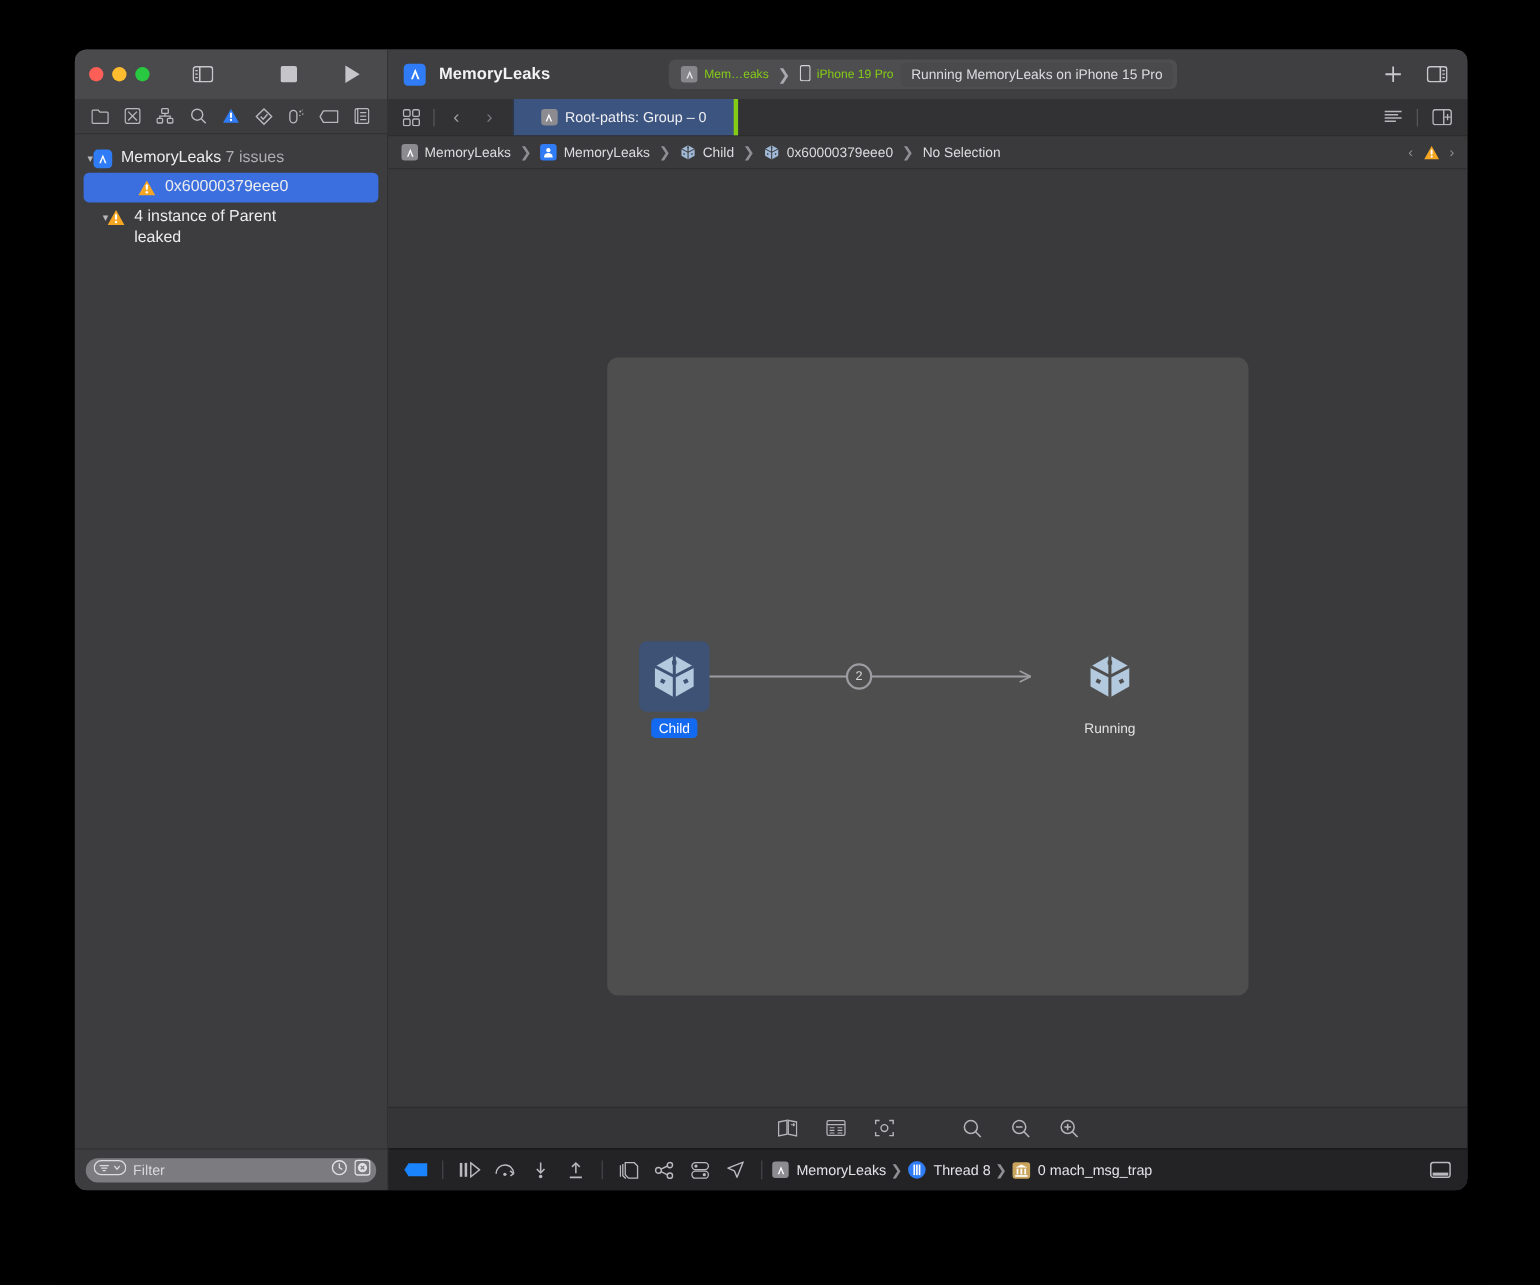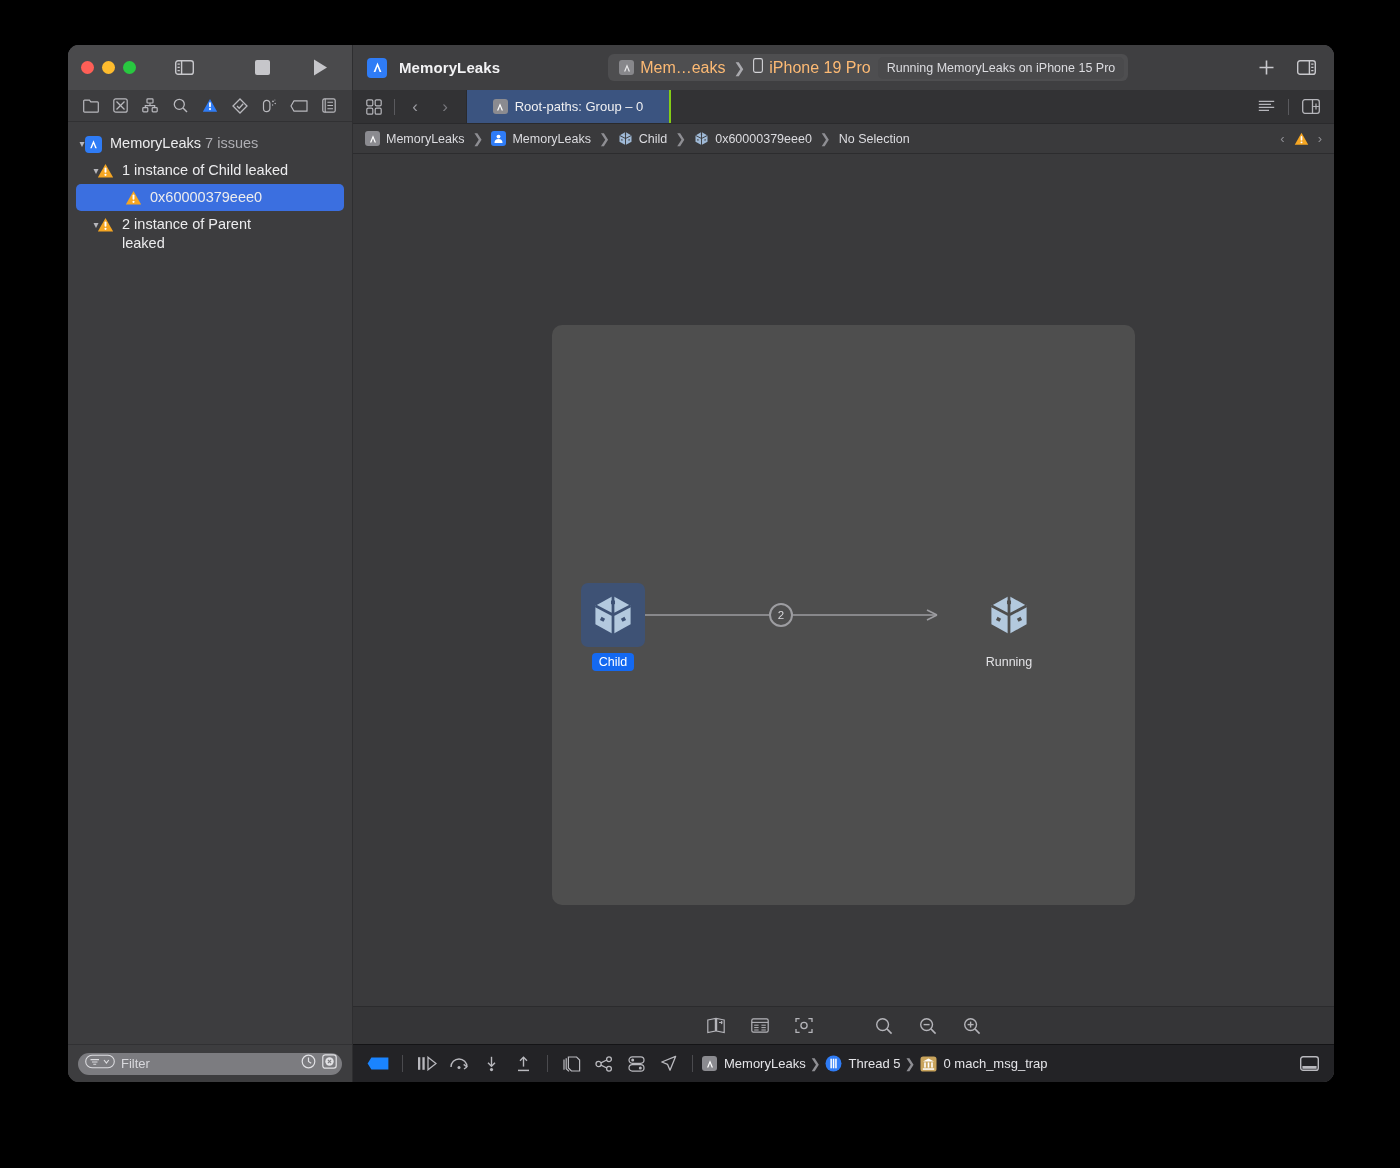--- a/index.html
+++ b/index.html
@@ -70,21 +70,21 @@
     display: flex; align-items: center;
     height: 27px;
     background: #4e4e50;
     border-radius: 6px;
     padding: 0 4px;
     margin-left: 96px;
   }
   .scheme-seg {
     display: flex; align-items: center; gap: 6px;
     padding: 0 7px; height: 23px;
-    color: #fdba74; font-size: 16px;
+    color: #84cc16; font-size: 11px;
     white-space: nowrap;
   }
   .mini-app-icon {
     width: 15px; height: 15px; border-radius: 3px;
     background: #87878b;
     display: flex; align-items: center; justify-content: center;
     flex: 0 0 15px;
   }
   .chev-sep { color: #a9a9ae; font-size: 14px; padding: 0 1px; }
   .status-pill {
@@ -165,21 +165,21 @@
   }
   .tabbar-left { display: flex; align-items: center; padding: 0 8px; gap: 4px; }
   .tb-sm { width: 26px; height: 24px; display: flex; align-items: center; justify-content: center; color: #b6b6bb; }
   .vdiv { width: 1px; height: 16px; background: #5a5a5e; margin: 0 3px; }
   .tab {
     display: flex; align-items: center; gap: 7px;
     padding: 0 16px;
     background: #3b5480;
     color: #f0f0f2; font-size: 13px;
     border-left: 1px solid #2a2a2c;
-    border-right: 2px solid #84cc16;
+    border-right: 4px solid #84cc16;
     min-width: 205px;
     justify-content: center;
   }
   .tabbar-right { margin-left: auto; display: flex; align-items: center; padding: 0 10px; gap: 6px; }
 
   .jumpbar {
     height: 30px; background: #3a3a3c;
     display: flex; align-items: center;
     padding: 0 12px; gap: 6px;
     border-bottom: 1px solid #2c2c2e;
@@ -410,54 +410,43 @@
                   <path d="M6.5 1.6 L10.4 11 L8.6 11 L6.5 5.6 L4.4 11 L2.6 11 Z" fill="#ffffff"></path>
                 </svg>
             </span>
           </div>
           <div class="tree-label">
             <span>MemoryLeaks</span>
             <span class="issue-count">7 issues</span>
           </div>
         </div>
 
+
+        <div class="tree-row selected">
+          <div class="disc lvl3"></div>
+          <div class="tree-ic">
+            <svg width="17" height="16" viewBox="0 0 16 15">
+                <path d="M8 0.9 L15.2 13.7 H0.8 Z" fill="#f5a623"></path>
+                <rect x="7.1" y="4.2" width="1.8" height="5" rx="0.9" fill="#ffffff"></rect>
+                <circle cx="8" cy="11.1" r="1.05" fill="#ffffff"></circle>
+              </svg>
+          </div>
+          <div class="tree-label">0x60000379eee0</div>
+        </div>
+
         <div class="tree-row">
           <div class="disc lvl2">▾</div>
           <div class="tree-ic">
             <svg width="17" height="16" viewBox="0 0 16 15">
                 <path d="M8 0.9 L15.2 13.7 H0.8 Z" fill="#f5a623"></path>
                 <rect x="7.1" y="4.2" width="1.8" height="5" rx="0.9" fill="#ffffff"></rect>
                 <circle cx="8" cy="11.1" r="1.05" fill="#ffffff"></circle>
               </svg>
           </div>
-          <div class="tree-label" style="max-width:172px">1 instance of Child leaked</div>
-        </div>
-
-        <div class="tree-row selected">
-          <div class="disc lvl3"></div>
-          <div class="tree-ic">
-            <svg width="17" height="16" viewBox="0 0 16 15">
-                <path d="M8 0.9 L15.2 13.7 H0.8 Z" fill="#f5a623"></path>
-                <rect x="7.1" y="4.2" width="1.8" height="5" rx="0.9" fill="#ffffff"></rect>
-                <circle cx="8" cy="11.1" r="1.05" fill="#ffffff"></circle>
-              </svg>
-          </div>
-          <div class="tree-label">0x60000379eee0</div>
-        </div>
-
-        <div class="tree-row">
-          <div class="disc lvl2">▾</div>
-          <div class="tree-ic">
-            <svg width="17" height="16" viewBox="0 0 16 15">
-                <path d="M8 0.9 L15.2 13.7 H0.8 Z" fill="#f5a623"></path>
-                <rect x="7.1" y="4.2" width="1.8" height="5" rx="0.9" fill="#ffffff"></rect>
-                <circle cx="8" cy="11.1" r="1.05" fill="#ffffff"></circle>
-              </svg>
-          </div>
-          <div class="tree-label" style="max-width:172px">2 instance of Parent leaked</div>
+          <div class="tree-label" style="max-width:172px">4 instance of Parent leaked</div>
         </div>
 
 
       </div>
 
       <div class="filter-bar">
         <div class="filter-field">
           <span>
             <svg width="30" height="15" viewBox="0 0 30 15">
               <rect x="0.7" y="1.2" width="28.6" height="12.6" rx="6.3" fill="none" stroke="#dcdcdf" stroke-width="1.1"></rect>
@@ -768,21 +757,21 @@
 
         <div class="db-crumb">
           <span style="display:flex">
             <svg width="17" height="17" viewBox="0 0 17 17">
               <circle cx="8.5" cy="8.5" r="8" fill="#2f7cf6"></circle>
               <rect x="5.4" y="3.7" width="1.5" height="9.6" fill="#ffffff"></rect>
               <rect x="7.8" y="3.7" width="1.5" height="9.6" fill="#ffffff"></rect>
               <rect x="10.2" y="3.7" width="1.5" height="9.6" fill="#ffffff"></rect>
             </svg>
           </span>
-          <span>Thread 5</span>
+          <span>Thread 8</span>
         </div>
         <span class="crumb-sep">❯</span>
 
         <div class="db-crumb">
           <span style="display:flex">
             <svg width="17" height="16" viewBox="0 0 17 16">
               <rect x="0.5" y="0.5" width="16" height="15" rx="2.6" fill="#c9a45c"></rect>
               <path d="M8.5 2.6 L14 5.4 H3 Z" fill="#ffffff"></path>
               <rect x="4.2" y="6.4" width="1.6" height="5.2" fill="#ffffff"></rect>
               <rect x="7.7" y="6.4" width="1.6" height="5.2" fill="#ffffff"></rect>

